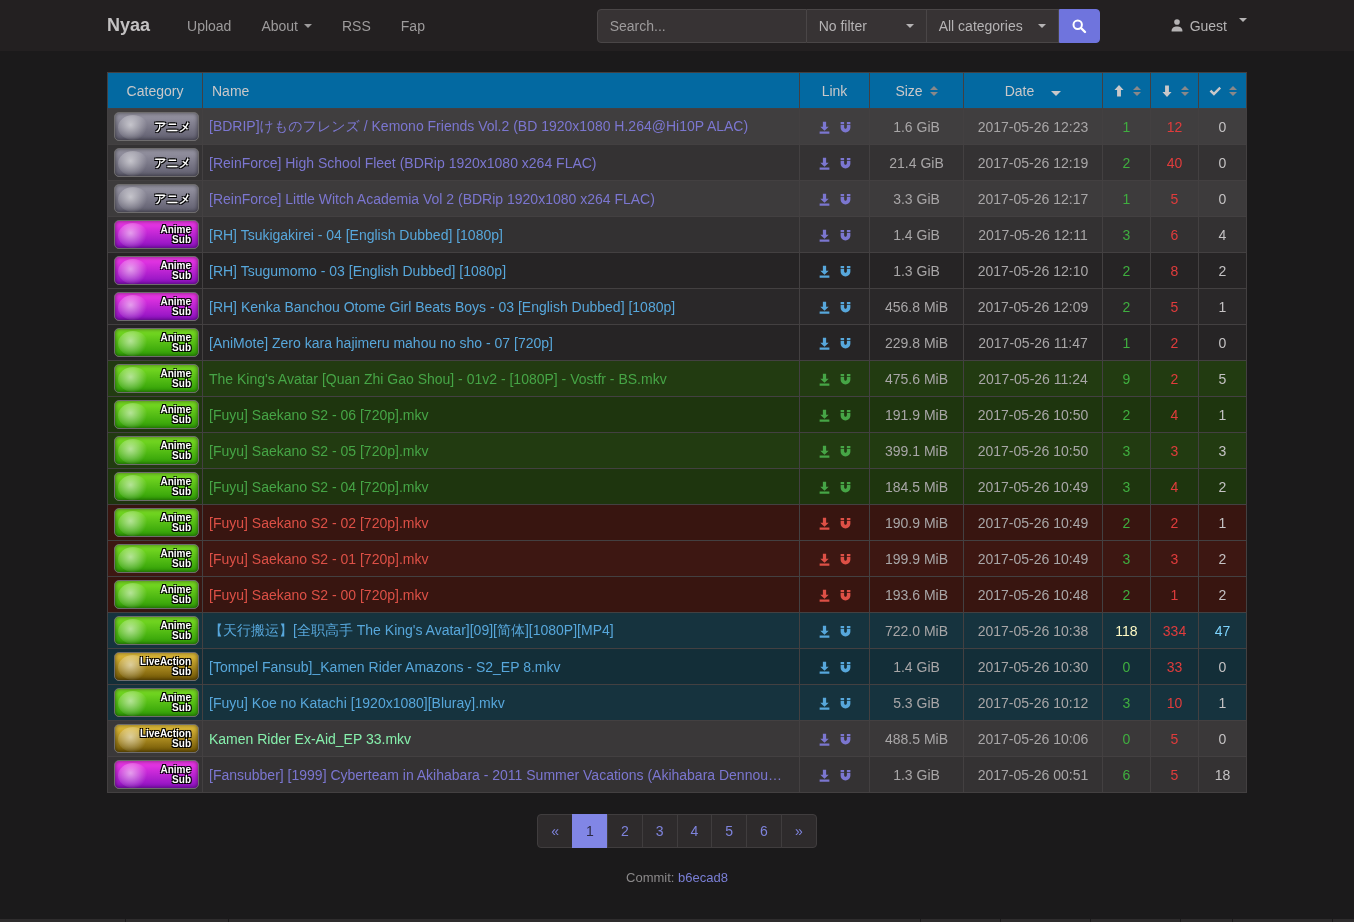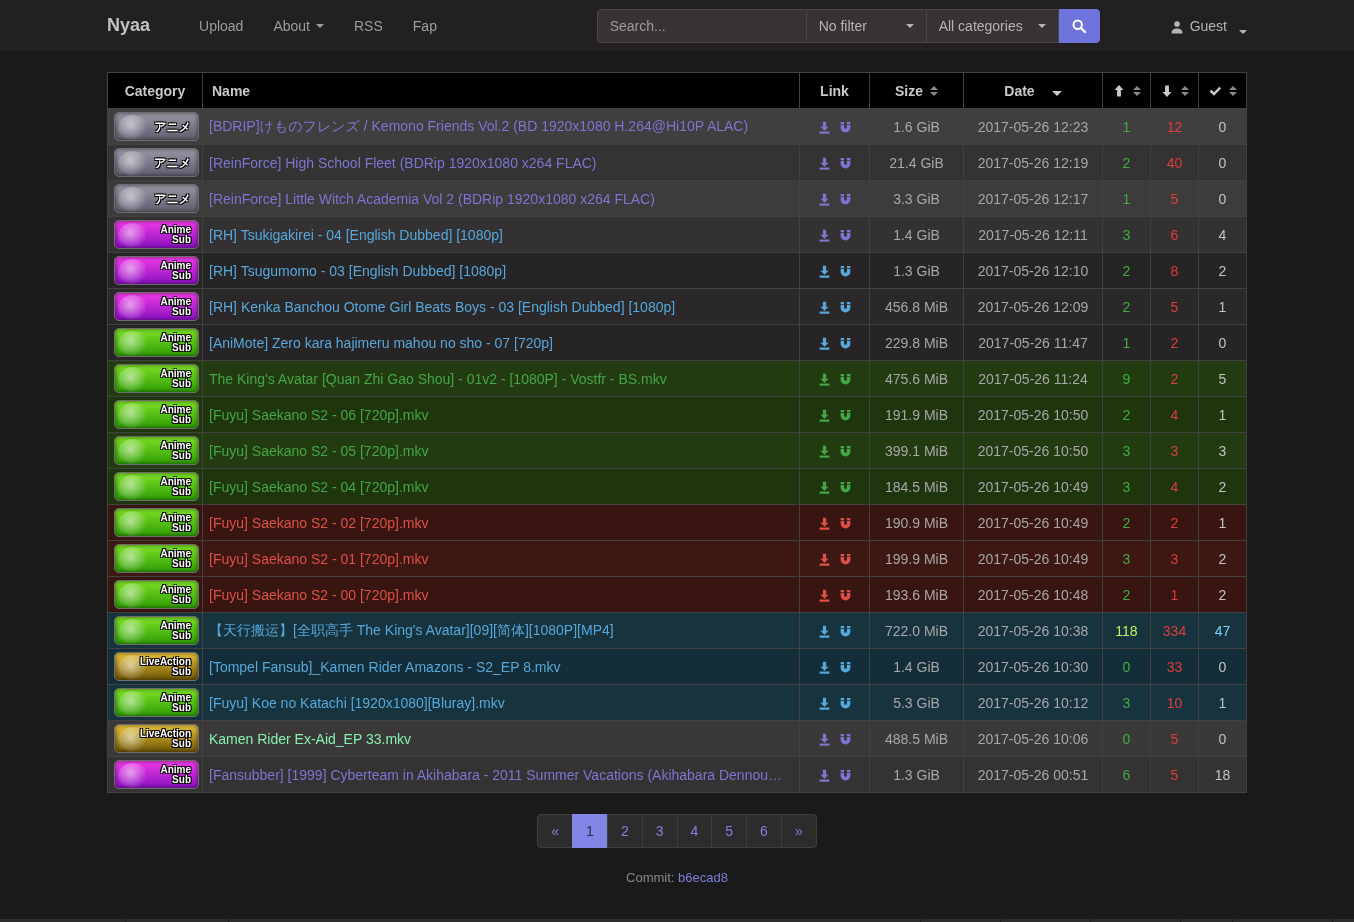--- a/index.html
+++ b/index.html
@@ -10,21 +10,21 @@
     font-family: "Liberation Sans", "DejaVu Sans", sans-serif;
     overflow: hidden;
     color: #a8a6a7;
   }
   .container { width: 1140px; margin: 0 auto; }
 
   
   .navbar { background: #232021; height: 51px; }
   .nav-inner { display: flex; align-items: center; height: 51px; }
   .brand { color: #c3c1c2; font-size: 18px; font-weight: bold; text-decoration: none; margin-right: 18px; cursor: pointer; }
-  .nav-links { display: flex; list-style: none; margin: 16px; padding: 0; height: 51px; }
+  .nav-links { display: flex; list-style: none; margin: 4px; padding: 0; height: 51px; }
   .nav-links li { display: flex; align-items: center; padding: 0 15px; color: #9d9b9c; font-size: 14px; cursor: pointer; }
   .caret { width: 0; height: 0; border-left: 4px solid transparent; border-right: 4px solid transparent;
            border-top: 4px solid currentColor; display: inline-block; margin-left: 6px; }
   .nav-right { display: flex; align-items: center; margin-left: auto; gap: 36px; }
   .search-group { display: flex; align-items: center; height: 34px; }
   .search-input {
     width: 210px; height: 34px; background: #373334; border: 1px solid #4a4647;
     border-radius: 4px 0 0 4px; color: #d0ced0; font-size: 14px; padding: 0 12px; outline: none;
     font-family: "Liberation Sans", "DejaVu Sans", sans-serif;
   }
@@ -33,29 +33,29 @@
     height: 34px; background: #373334; border: 1px solid #4a4647; border-left: none;
     color: #b5b3b4; font-size: 14px; display: flex; align-items: center; justify-content: space-between;
     padding: 0 12px; cursor: pointer;
   }
   .nav-select.filter { width: 120px; }
   .nav-select.cats { width: 132px; }
   .search-btn {
     width: 41px; height: 34px; border: 1px solid #6f74dd; background: #6f74dd;
     border-radius: 0 4px 4px 0; display: flex; align-items: center; justify-content: center; cursor: pointer;
   }
-  .guest { display: flex; align-items: flex-end; color: #b5b3b4; font-size: 14px; margin-left: 34px; cursor: pointer; gap: 6px; }
+  .guest { display: flex; align-items: flex-start; color: #b5b3b4; font-size: 14px; margin-left: 34px; cursor: pointer; gap: 6px; }
 
   
   .torrent-table {
     width: 1140px; margin: 21px auto 0; border-collapse: collapse; table-layout: fixed;
     font-size: 14px; border: 1px solid #434041;
   }
   .torrent-table th, .torrent-table td { border: 1px solid #434041; height: 36px; padding: 0 6px; overflow: hidden; }
-  .torrent-table th { background: #000000; color: #cac8c9; font-weight: bold; }
+  .torrent-table th { background: #0369a1; color: #cac8c9; font-weight: normal; }
   th.sortable { cursor: pointer; }
   .th-flex { display: flex; align-items: center; justify-content: center; gap: 7px; }
   .th-left { justify-content: flex-start; padding-left: 3px; }
   .sort-stack { display: inline-flex; flex-direction: column; gap: 2px; }
   .sort-stack i { display: block; width: 0; height: 0; border-left: 4px solid transparent; border-right: 4px solid transparent; }
   .sort-stack i.up { border-bottom: 4px solid #8a8889; }
   .sort-stack i.down { border-top: 4px solid #8a8889; }
   .sort-desc { width: 0; height: 0; border-left: 5px solid transparent; border-right: 5px solid transparent;
                border-top: 5px solid #cac8c9; display: inline-block; margin-left: 10px; align-self: flex-end; margin-bottom: 3px; }
   td.center { text-align: center; }
@@ -598,21 +598,21 @@
               <svg width="13" height="13" viewBox="0 0 16 16" fill="#57a7db">
                 <path d="M6 1h4v6h3.2L8 12 2.8 7H6zM2 13h12v2.6H2z"></path>
               </svg>
             </a><a style="color:#57a7db">
               <svg width="13" height="13" viewBox="0 0 16 16" fill="#57a7db">
                 <path d="M2 1.3h4.3v2.3H2zM9.7 1.3H14v2.3H9.7zM2 4.7h4.3v3c0 1 .8 1.9 1.7 1.9s1.7-.9 1.7-1.9v-3H14v3.2c0 3.4-2.7 6.1-6 6.1s-6-2.7-6-6.1z"></path>
               </svg>
             </a></td>
           <td class="center dim">722.0 MiB</td>
           <td class="center dim">2017-05-26 10:38</td>
-          <td class="center" style="color:#bef264">118</td>
+          <td class="center" style="color:#fef9c3">118</td>
           <td class="center" style="color:#e03c3c">334</td>
           <td class="center" style="color:#7dd3fc">47</td>
         </tr>
         <tr style="background: rgb(19, 46, 56);">
           <td class="center">
             <div class="cat-icon" style="background:linear-gradient(180deg,#e8c23c,#6e5404)">
               <span class="">LiveAction</span>
               <span class="">Sub</span>
             </div>
           </td>

